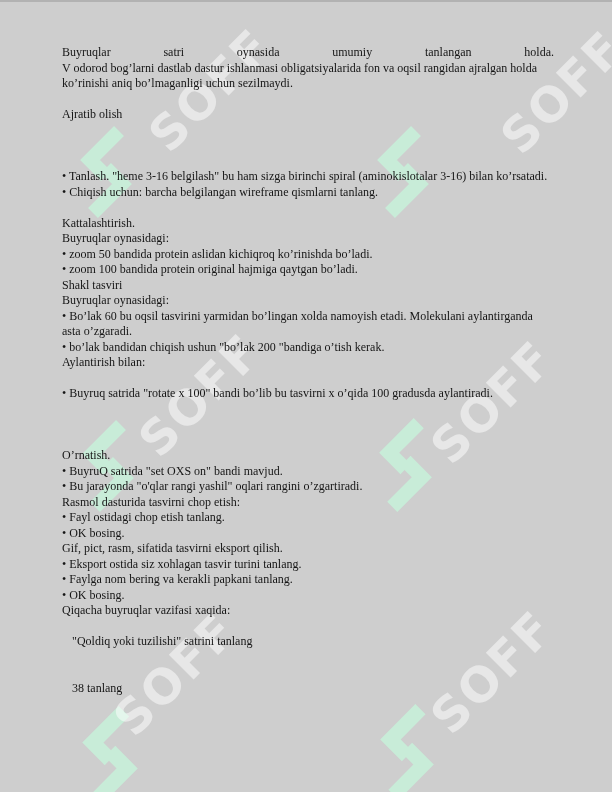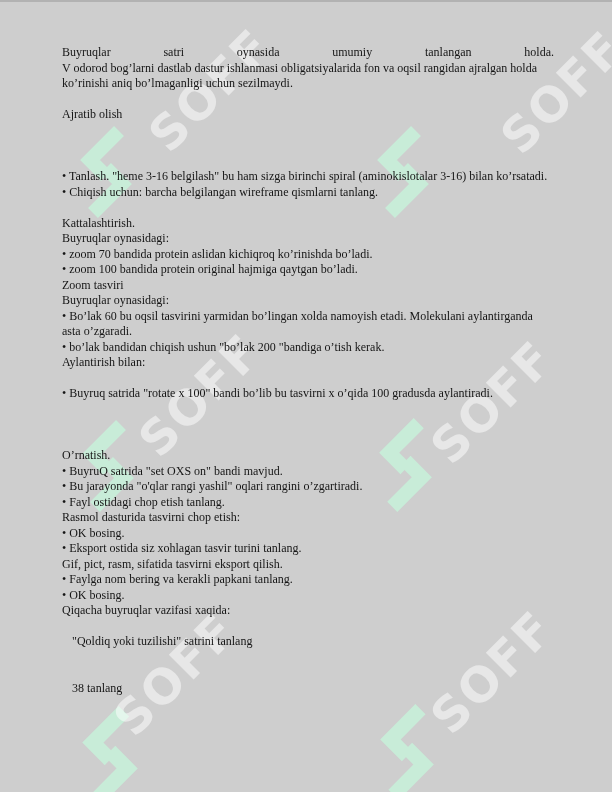--- a/index.html
+++ b/index.html
@@ -112,40 +112,40 @@
       <div class="line blank"></div>
       <div class="line p">Ajratib olish</div>
       <div class="line blank"></div>
       <div class="line blank"></div>
       <div class="line blank"></div>
       <div class="line p">• Tanlash. "heme 3-16 belgilash" bu ham sizga birinchi spiral (aminokislotalar 3-16) bilan ko’rsatadi.</div>
       <div class="line p">• Chiqish uchun: barcha belgilangan wireframe qismlarni tanlang.</div>
       <div class="line blank"></div>
       <div class="line p">Kattalashtirish.</div>
       <div class="line p">Buyruqlar oynasidagi:</div>
-      <div class="line p">• zoom 70 bandida protein aslidan kichiqroq ko’rinishda bo’ladi.</div>
+      <div class="line p">• zoom 50 bandida protein aslidan kichiqroq ko’rinishda bo’ladi.</div>
       <div class="line p">• zoom 100 bandida protein original hajmiga qaytgan bo’ladi.</div>
-      <div class="line p">Zoom tasviri</div>
+      <div class="line p">Shakl tasviri</div>
       <div class="line p">Buyruqlar oynasidagi:</div>
       <div class="line p">• Bo’lak 60 bu oqsil tasvirini yarmidan bo’lingan xolda namoyish etadi. Molekulani aylantirganda asta o’zgaradi.</div>
       <div class="line p">• bo’lak bandidan chiqish ushun "bo’lak 200 "bandiga o’tish kerak.</div>
       <div class="line p">Aylantirish bilan:</div>
       <div class="line blank"></div>
       <div class="line p">• Buyruq satrida "rotate x 100" bandi bo’lib bu tasvirni x o’qida 100 gradusda aylantiradi.</div>
       <div class="line blank"></div>
       <div class="line blank"></div>
       <div class="line blank"></div>
       <div class="line p">O’rnatish.</div>
       <div class="line p">• BuyruQ satrida "set OXS on" bandi mavjud.</div>
       <div class="line p">• Bu jarayonda "o'qlar rangi yashil" oqlari rangini o’zgartiradi.</div>
+      <div class="line p">Rasmol dasturida tasvirni chop etish:</div>
       <div class="line p">• Fayl ostidagi chop etish tanlang.</div>
-      <div class="line p">Rasmol dasturida tasvirni chop etish:</div>
       <div class="line p">• OK bosing.</div>
+      <div class="line p">Gif, pict, rasm, sifatida tasvirni eksport qilish.</div>
       <div class="line p">• Eksport ostida siz xohlagan tasvir turini tanlang.</div>
-      <div class="line p">Gif, pict, rasm, sifatida tasvirni eksport qilish.</div>
       <div class="line p">• Faylga nom bering va kerakli papkani tanlang.</div>
       <div class="line p">• OK bosing.</div>
       <div class="line p">Qiqacha buyruqlar vazifasi xaqida:</div>
       <div class="line blank"></div>
       <div class="line indent">"Qoldiq yoki tuzilishi" satrini tanlang</div>
       <div class="line blank"></div>
       <div class="line blank"></div>
       <div class="line indent">38 tanlang</div>
     </div>
 

